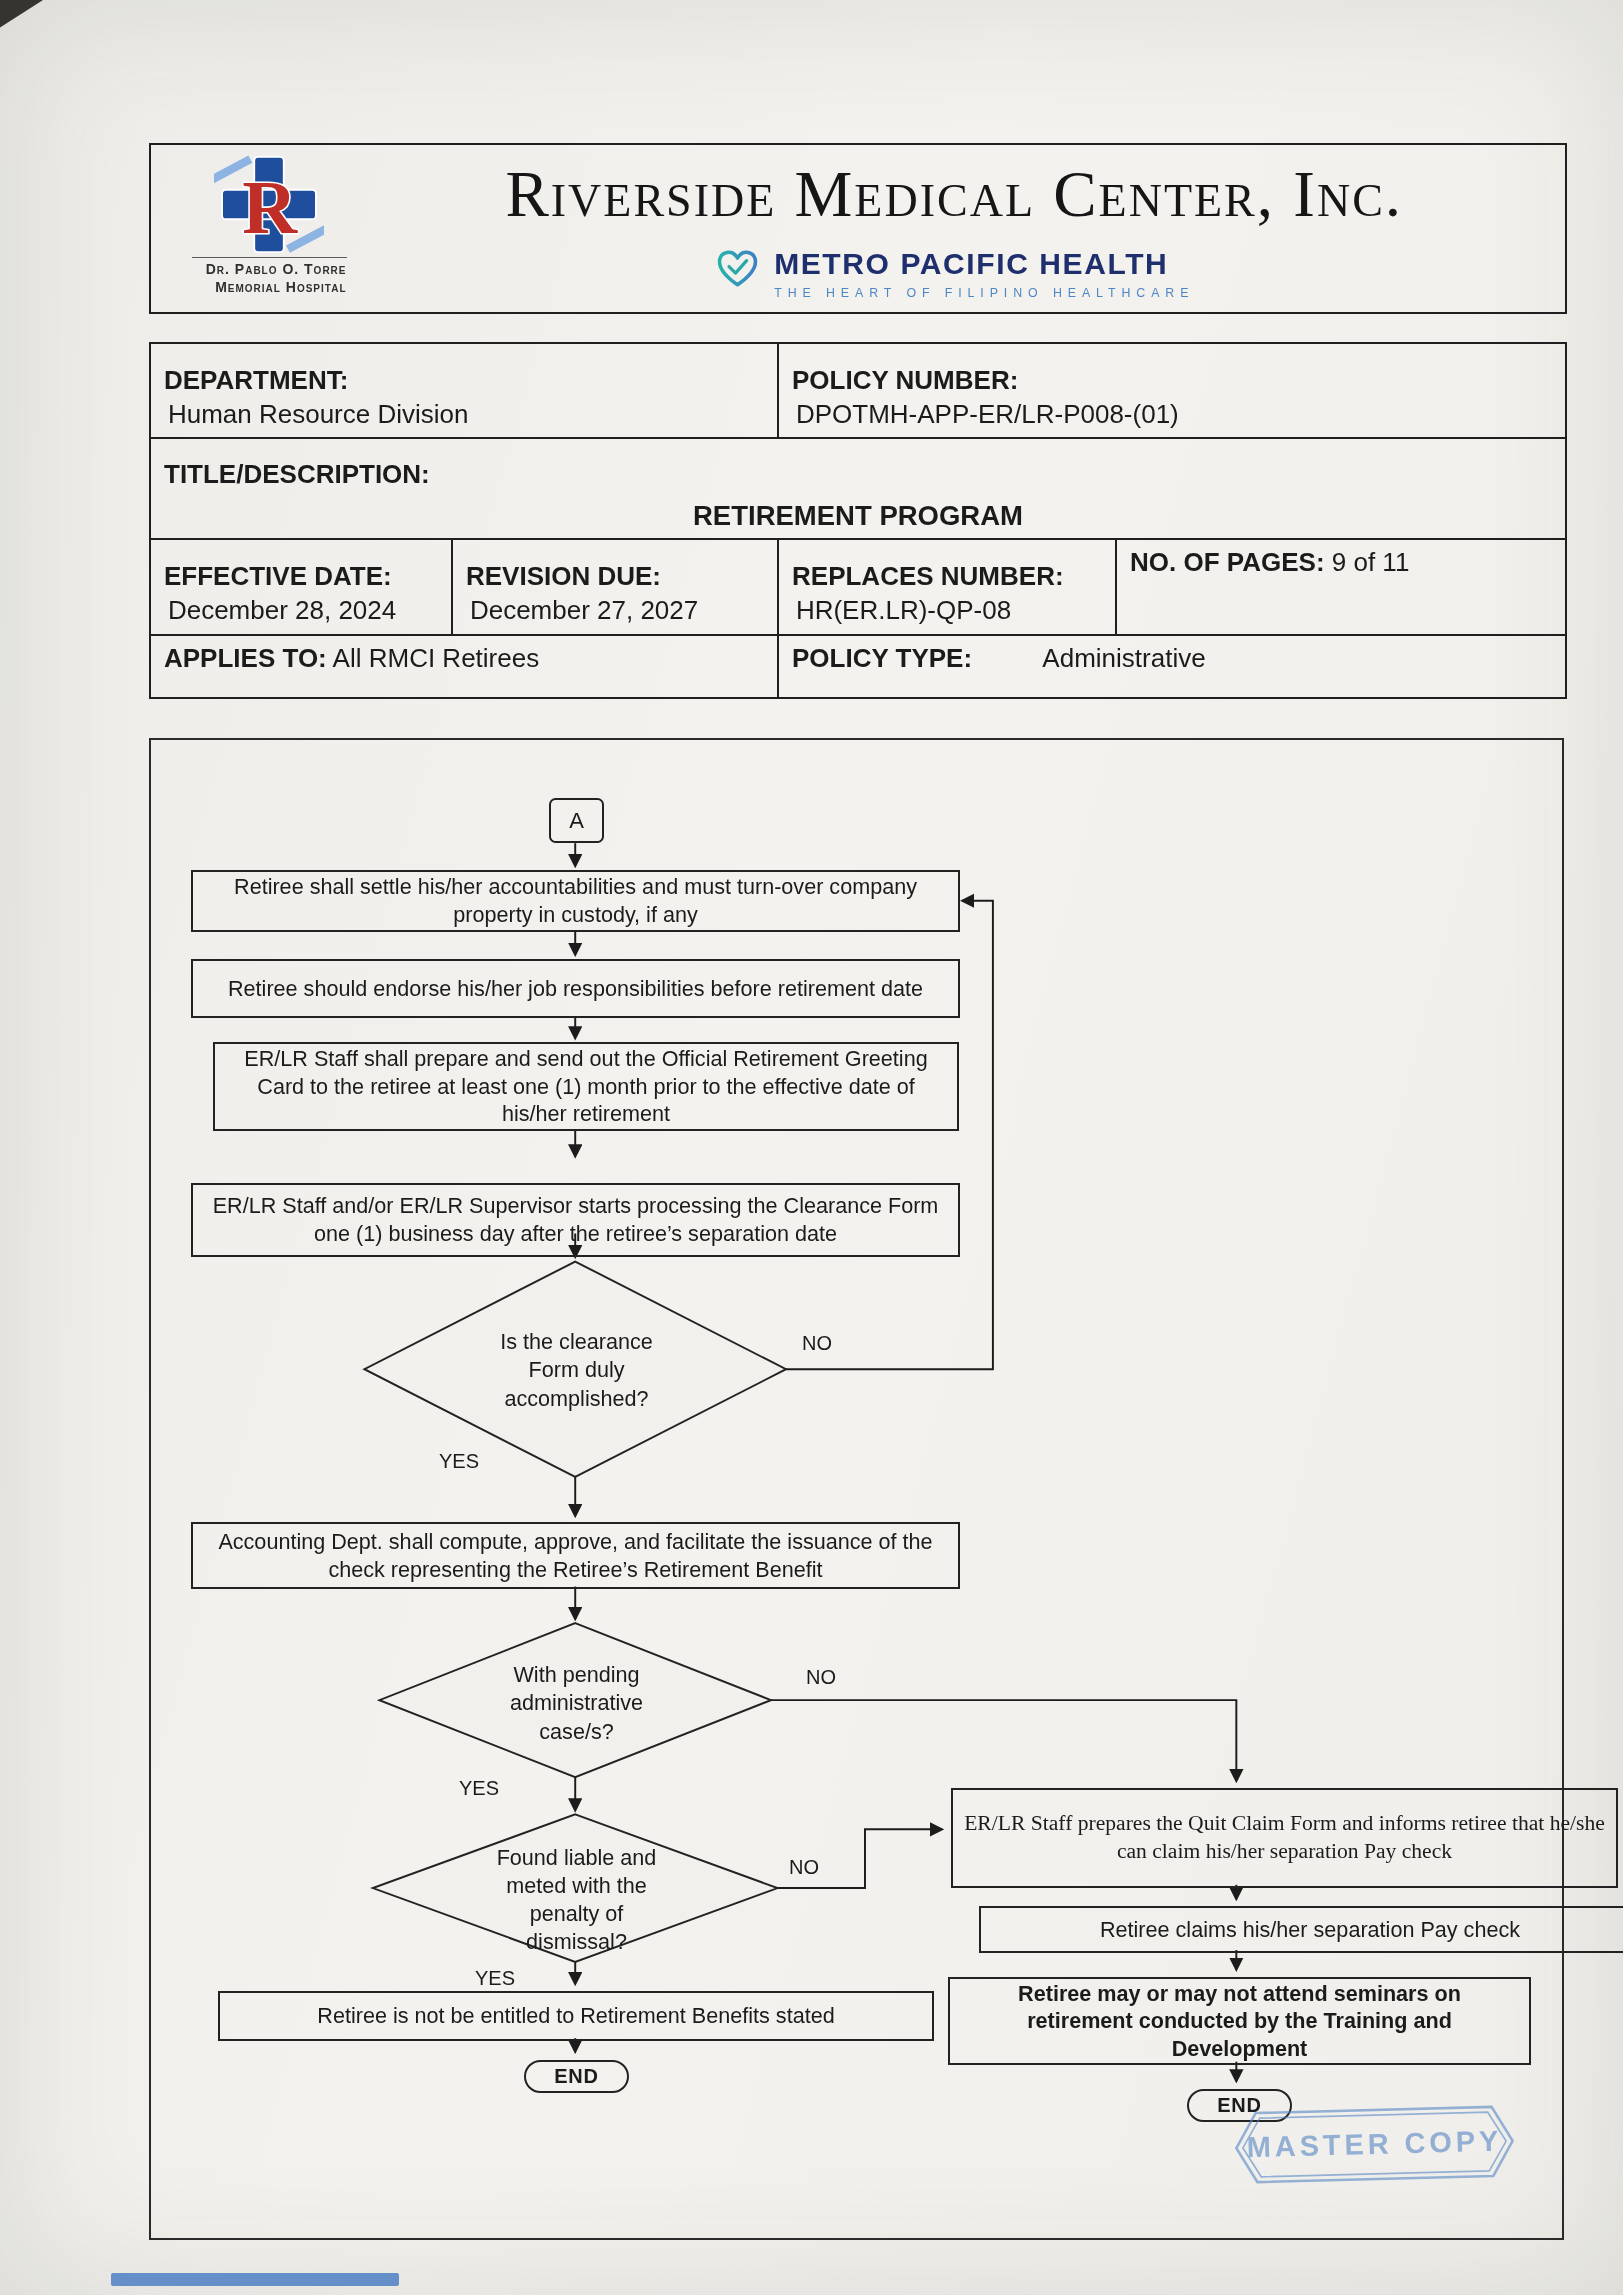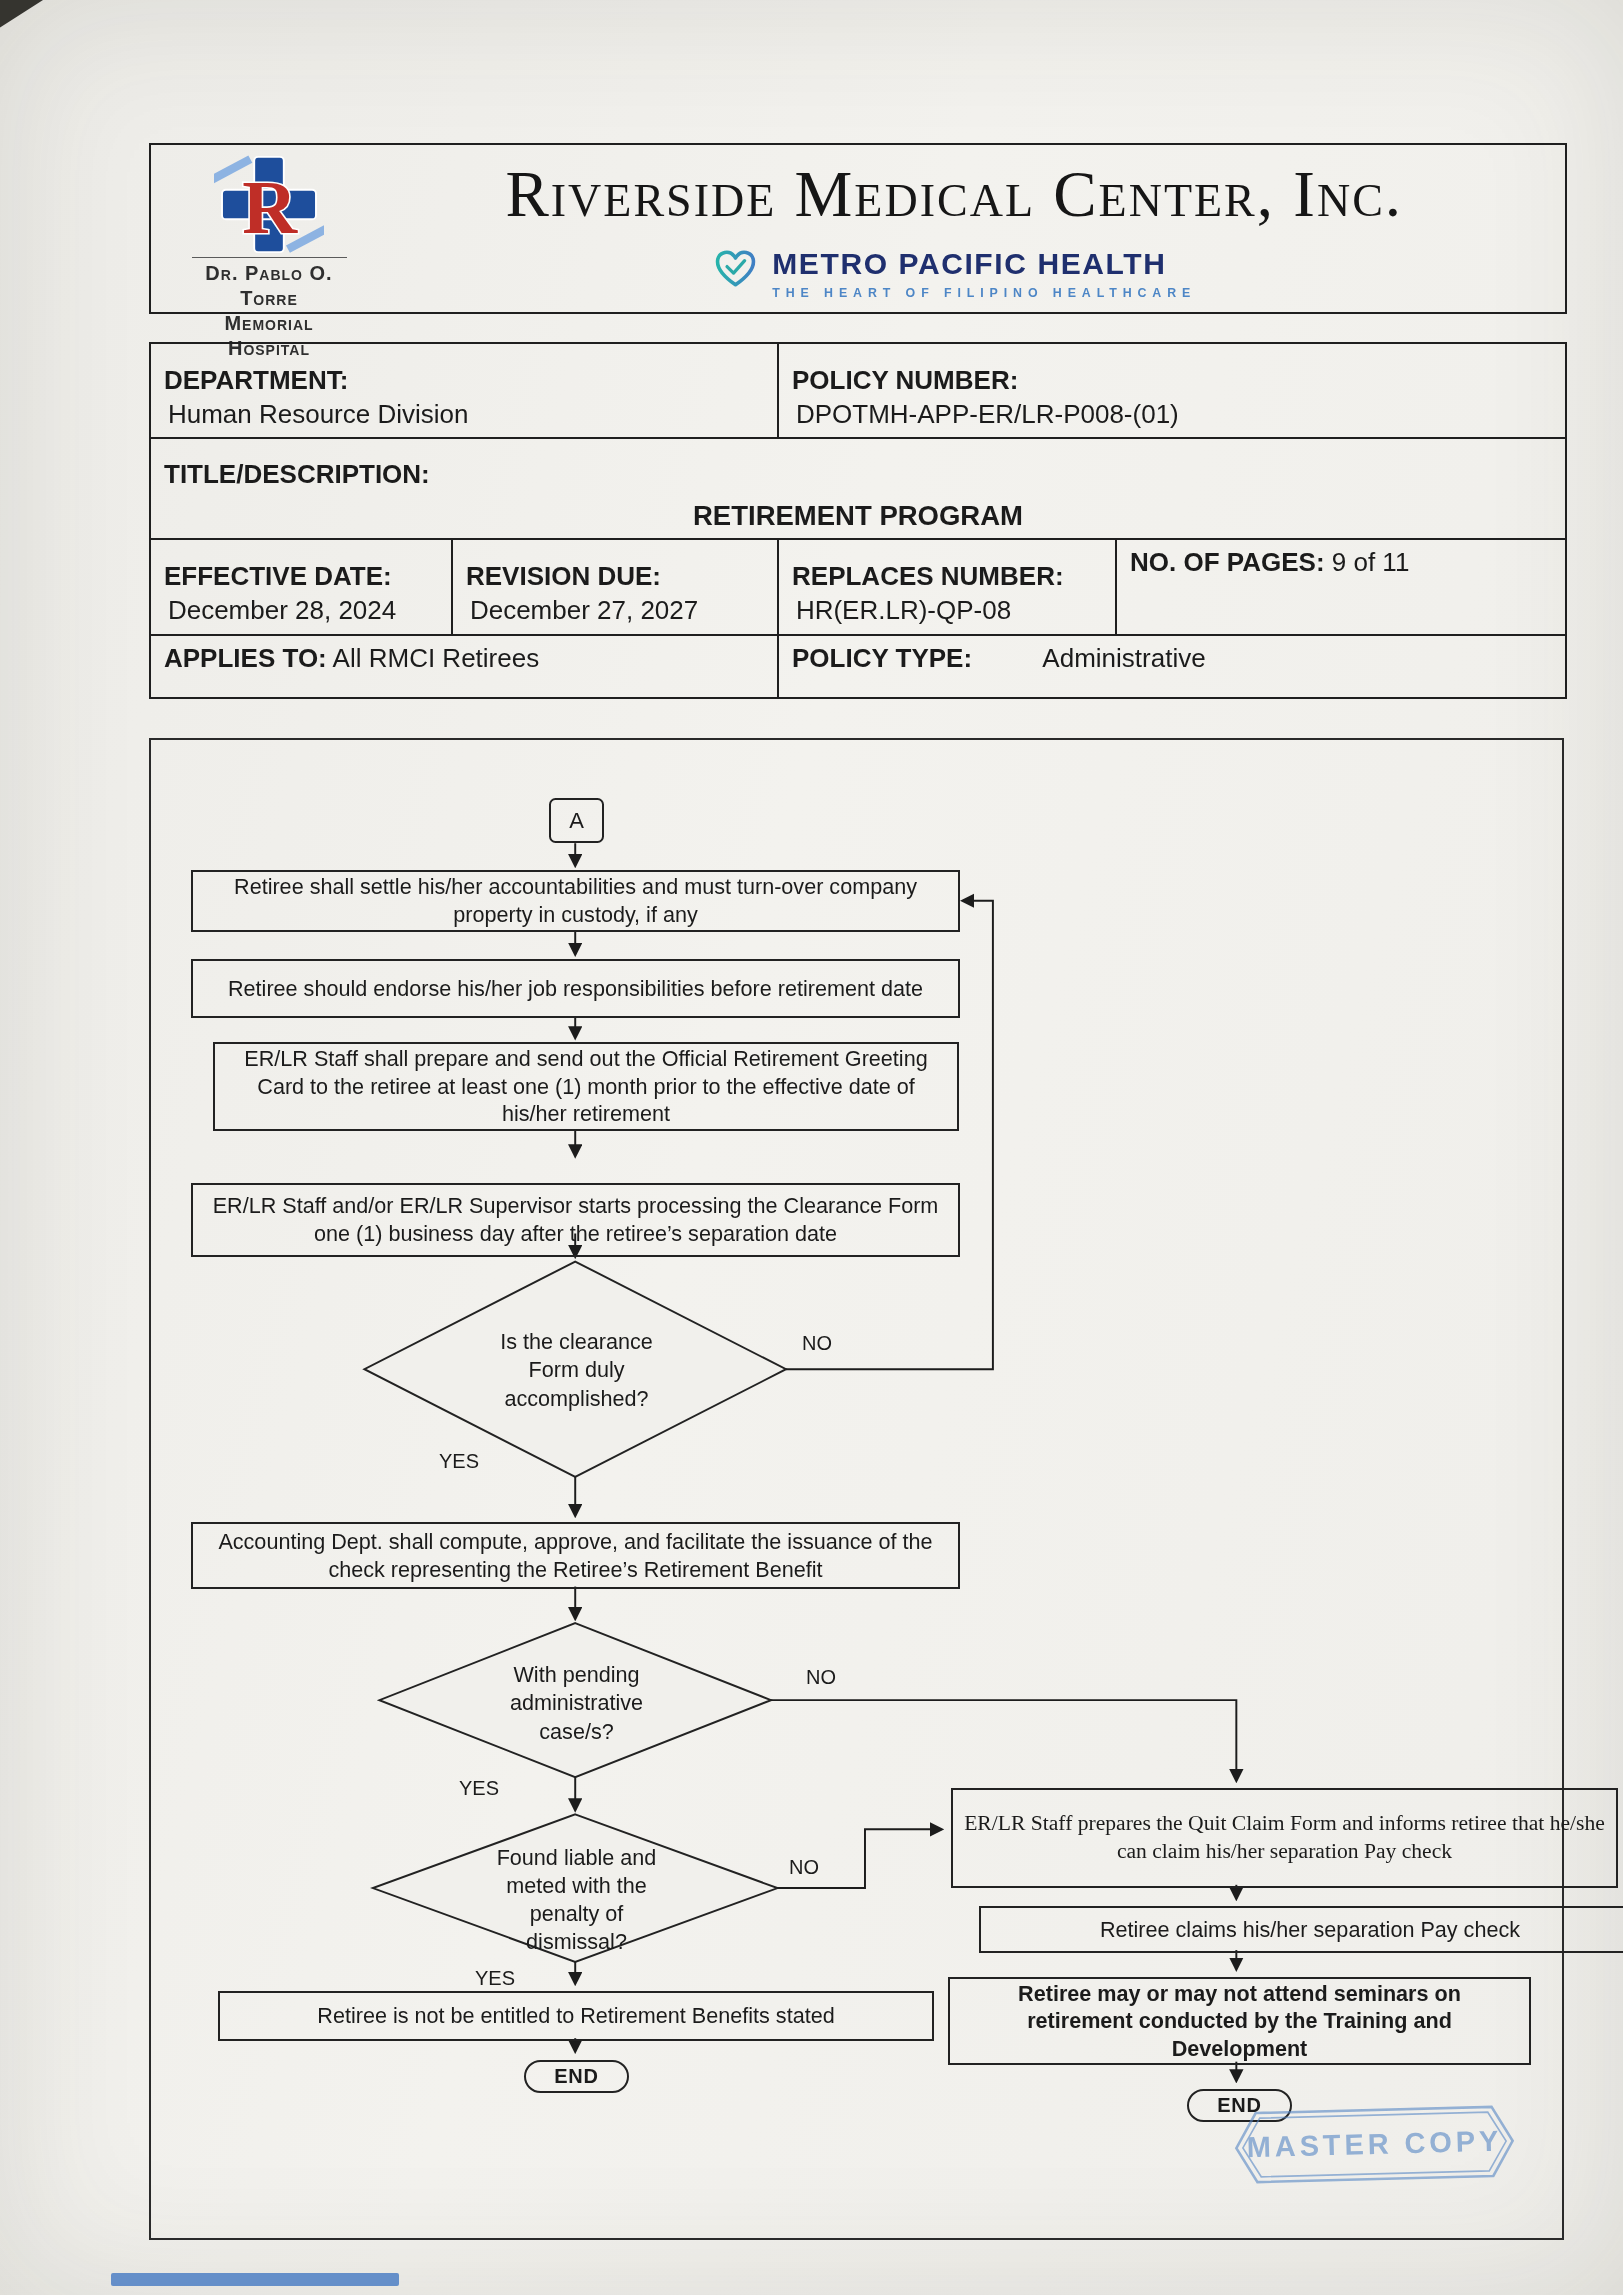--- a/index.html
+++ b/index.html
@@ -14,30 +14,30 @@
   .corner-mark { position:absolute; left:0; top:0; width:43px; height:27.5px;
     background:#35342f; clip-path:polygon(0 0,100% 0,0 100%); }
   .bottom-strip { position:absolute; left:111px; top:2273px; width:288px; height:13px;
     background:#4d7fc4; opacity:.85; border-radius:2px; }
 
   
   .header-box { position:absolute; left:149px; top:143px; width:1418px; height:171px;
     border:2.6px solid #1f1f1f; }
   .logo-block { position:absolute; left:34px; top:7.9px; width:168px; height:154px; text-align:center; }
   .logo-svg { width:110px; height:103px; display:block; margin:0 auto; }
-  .logo-text { font-size:20px; line-height:1.25; color:#2f2f2f; font-variant:small-caps;
-    letter-spacing:1px; border-top:1.3px solid #5a5a5a; padding-top:3.3px; margin:1.3px 6.5px 0 6.5px; font-weight:bold;}
+  .logo-text { font-size:14px; line-height:1.25; color:#2f2f2f; font-variant:small-caps;
+    letter-spacing:1px; border-top:1.3px solid #5a5a5a; padding-top:3.3px; margin:1.3px 6.5px 0 6.5px; font-weight:bold;text-align:right;}
   .org-title { position:absolute; left:203px; right:10.5px; top:11.8px; text-align:center;
     font-family:"Liberation Serif",serif; font-variant:small-caps; font-size:65px;
     letter-spacing:2px; color:#161616; white-space:nowrap; }
   .mph { position:absolute; left:203px; right:10.5px; top:102px; display:flex;
     justify-content:center; align-items:flex-start; gap:13px; }
   .mph-heart { width:47px; height:43px; }
   .mph-name { font-size:30px; font-weight:bold; color:#1f2f6e; letter-spacing:1.6px; }
-  .mph-tagline { font-size:12.4px; font-weight:bold; color:#4d86c6; letter-spacing:5.9px; margin-top:4.6px; }
+  .mph-tagline { font-size:12.4px; font-weight:normal; color:#4d86c6; letter-spacing:5.9px; margin-top:4.6px; }
 
   
   .policy-table { position:absolute; left:149px; top:342px; width:1418px;
     border-collapse:collapse; table-layout:fixed; font-size:26px; }
   .policy-table td { border:2.6px solid #1f1f1f; padding:6.5px 13px; vertical-align:top; }
   .lbl { font-weight:bold;margin-top:14px; }
   .val-line { padding-left:3.9px; margin-top:3.9px; }
   .doc-title { font-weight:bold; font-size:27.5px; text-align:center; margin-top:9.2px; }
   .gap-left { margin-left:63px; }
 

